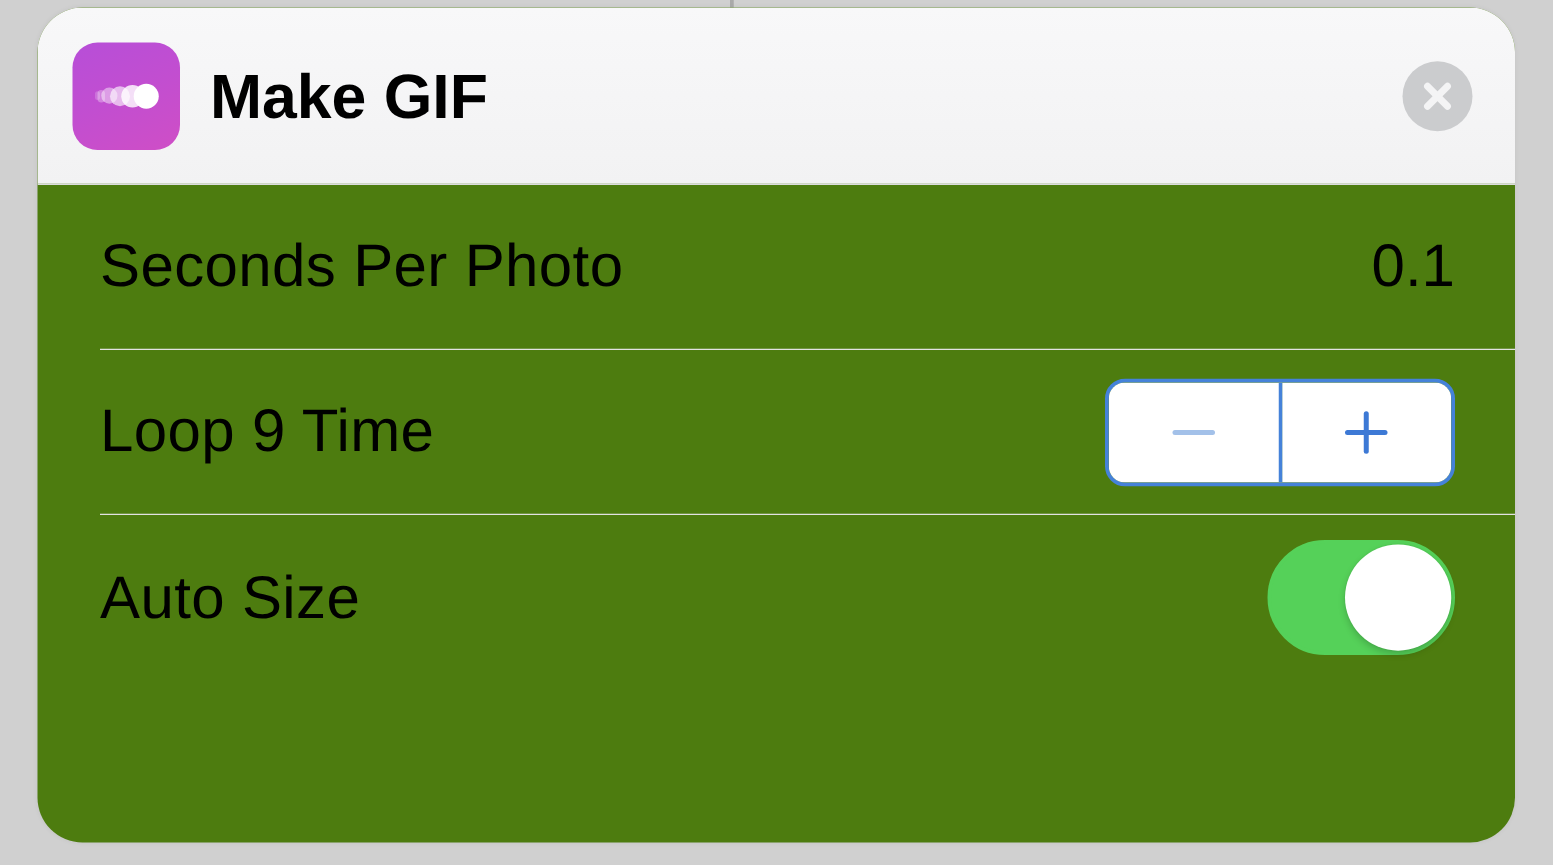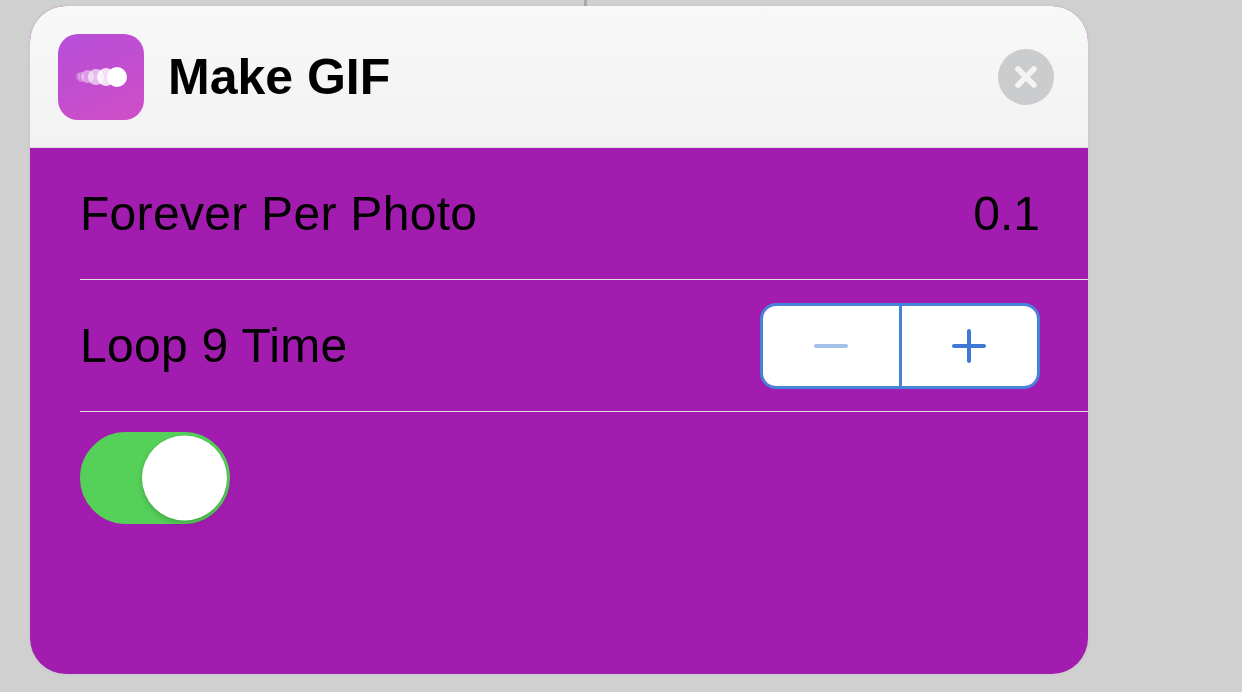--- a/index.html
+++ b/index.html
@@ -20,23 +20,23 @@
       left: 584px;
       top: 0;
       width: 3px;
       height: 10px;
       background: #aaa;
     }
     .card {
       position: absolute;
       left: 30px;
       top: 6px;
-      width: 1058px;
+      width: 1182px;
       height: 668px;
-      background: #a21caf;
+      background: #4d7c0f;
       border-radius: 36px;
       overflow: hidden;
       box-shadow: 0 0 4px rgba(0,0,0,0.05);
     }
     .card-header {
       height: 142px;
       background: linear-gradient(to bottom, #f8f8f9, #f2f2f3);
       border-bottom: 1px solid #dcdcdd;
       display: flex;
       align-items: center;
@@ -188,21 +188,21 @@
       <svg viewBox="0 0 30 30">
         <path d="M7 7 L23 23"></path>
         <path d="M23 7 L7 23"></path>
       </svg>
     </div>
   </div>
 
   <div class="rows">
 
     <div class="row">
-      <div class="row-label">Forever Per Photo</div>
+      <div class="row-label">Seconds Per Photo</div>
       <div class="row-value">0.1</div>
     </div>
 
 
     <div class="row">
       <div class="row-label">Loop 9 Time</div>
       <div class="stepper">
         <div class="stepper-btn minus">
           <svg viewBox="0 0 42 42">
             <line x1="6" y1="21" x2="36" y2="21"></line>
@@ -211,20 +211,21 @@
         <div class="stepper-btn plus">
           <svg viewBox="0 0 42 42">
             <line x1="6" y1="21" x2="36" y2="21"></line>
             <line x1="21" y1="6" x2="21" y2="36"></line>
           </svg>
         </div>
       </div>
     </div>
 
     <div class="row">
+      <div class="row-label">Auto Size</div>
       <div class="switch on">
         <div class="knob"></div>
       </div>
     </div>
 
   </div>
 
 </div>
 
 </body></html>

